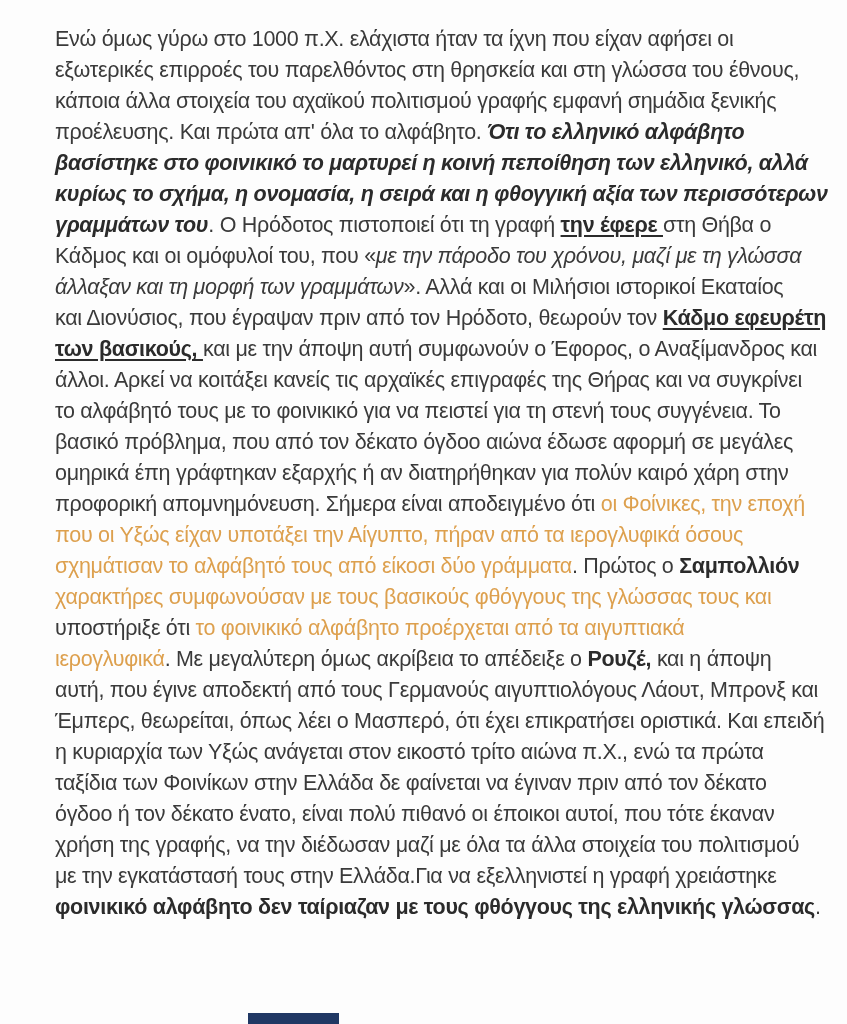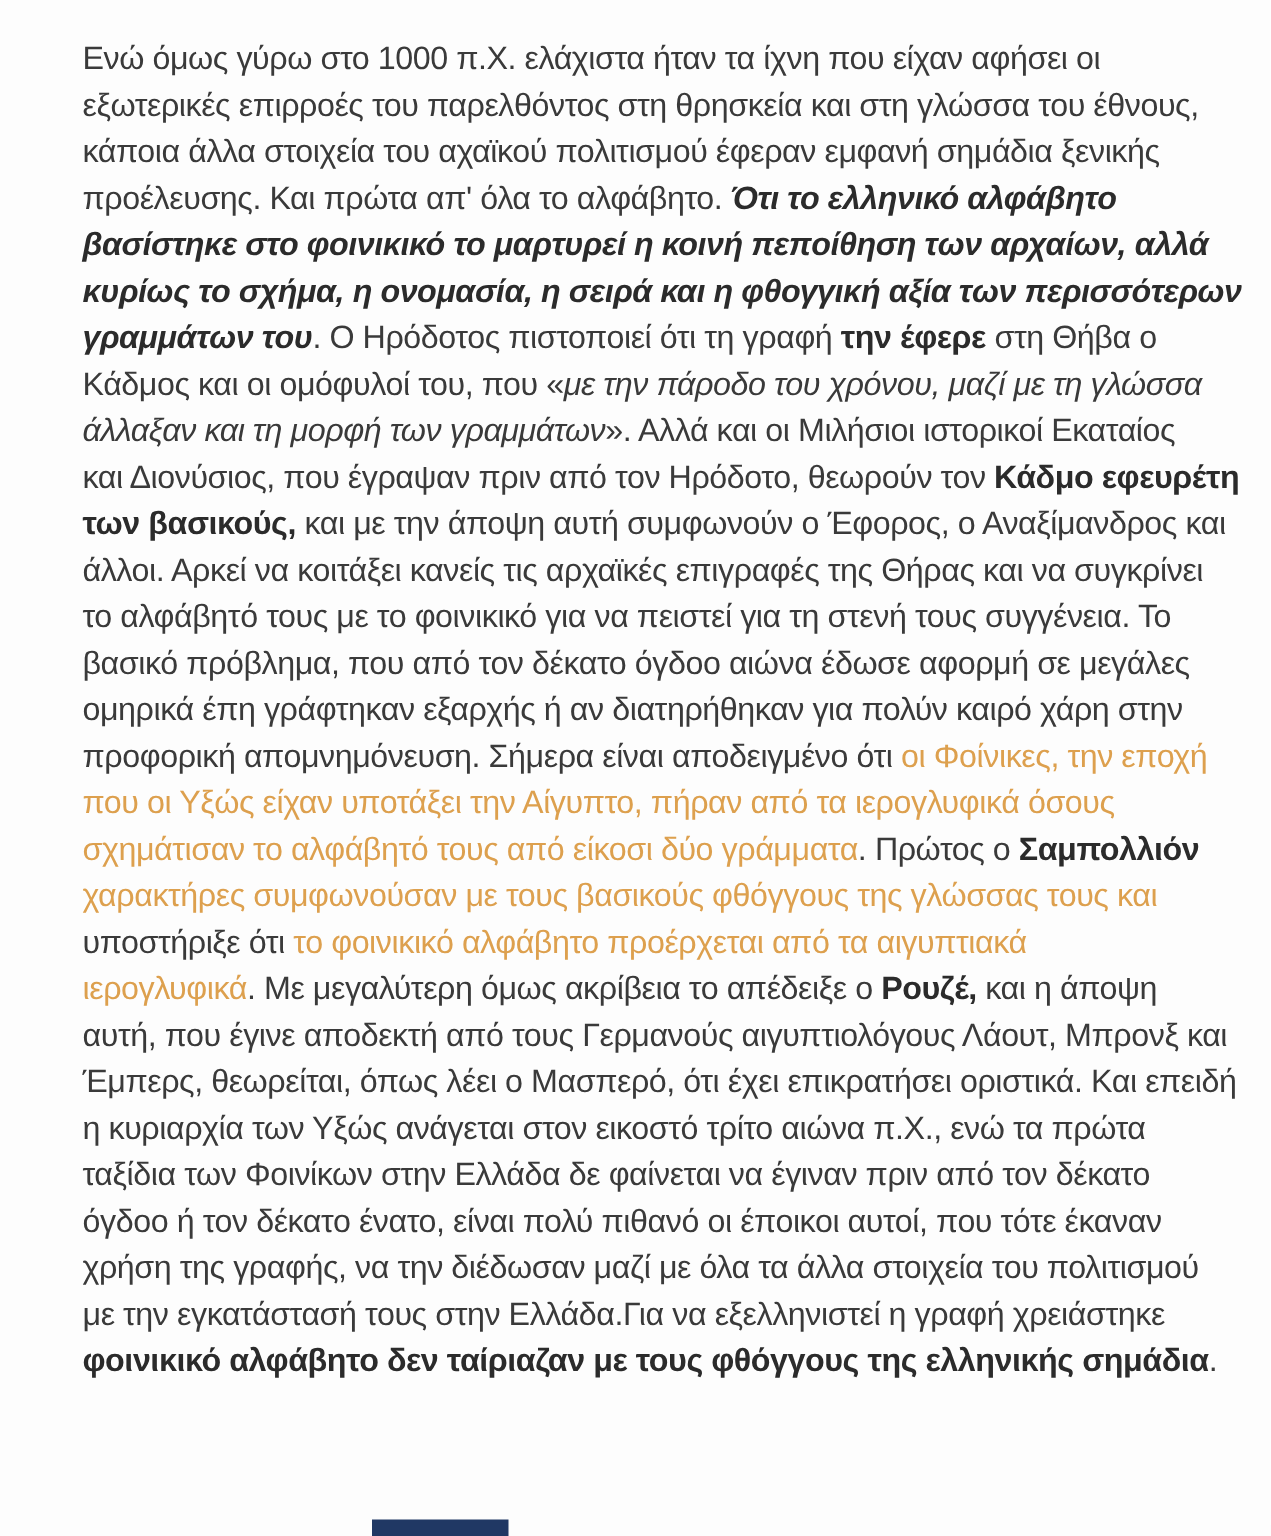--- a/index.html
+++ b/index.html
@@ -29,43 +29,44 @@
     letter-spacing: -0.3px;
   }
   
   .s-n  { }
   .s-i  { font-style: italic; }
   .s-b  { font-weight: bold; color: var(--bold-color, #2e2e2e); }
   .s-bi { font-weight: bold; font-style: italic; color: var(--bold-color, #2e2e2e); }
   .s-bu {
     font-weight: bold;
     color: var(--bold-color, #2e2e2e);
+    text-decoration: underline;
     text-decoration-thickness: 2px;
     text-underline-offset: 3px;
   }
   .s-o  { color: var(--accent-orange, #dda04e); }
   .artifact-bar {
     position: absolute;
     left: 248px;
     top: 1013px;
     width: 91px;
     height: 11px;
     background: var(--artifact-navy, #203864);
   }
 </style>
 </head>
 <body>
 
 <div class="page">
   <div class="text-block">
       <div class="line"><span class="s-n">Ενώ όμως γύρω στο 1000 π.Χ. ελάχιστα ήταν τα ίχνη που είχαν αφήσει οι</span></div>
       <div class="line"><span class="s-n">εξωτερικές επιρροές του παρελθόντος στη θρησκεία και στη γλώσσα του έθνους,</span></div>
-      <div class="line"><span class="s-n">κάποια άλλα στοιχεία του αχαϊκού πολιτισμού έφεραν εμφανή σημάδια ξενικής</span></div>
+      <div class="line"><span class="s-n">κάποια άλλα στοιχεία του αχαϊκού πολιτισμού γραφής εμφανή σημάδια ξενικής</span></div>
       <div class="line"><span class="s-n">προέλευσης. Και πρώτα απ' όλα το αλφάβητο. </span><span class="s-bi">Ότι το ελληνικό αλφάβητο</span></div>
-      <div class="line"><span class="s-bi">βασίστηκε στο φοινικικό το μαρτυρεί η κοινή πεποίθηση των αρχαίων, αλλά</span></div>
+      <div class="line"><span class="s-bi">βασίστηκε στο φοινικικό το μαρτυρεί η κοινή πεποίθηση των ελληνικό, αλλά</span></div>
       <div class="line"><span class="s-bi">κυρίως το σχήμα, η ονομασία, η σειρά και η φθογγική αξία των περισσότερων</span></div>
       <div class="line"><span class="s-bi">γραμμάτων του</span><span class="s-n">. Ο Ηρόδοτος πιστοποιεί ότι τη γραφή </span><span class="s-bu">την έφερε </span><span class="s-n">στη Θήβα ο</span></div>
       <div class="line"><span class="s-n">Κάδμος και οι ομόφυλοί του, που «</span><span class="s-i">με την πάροδο του χρόνου, μαζί με τη γλώσσα</span></div>
       <div class="line"><span class="s-i">άλλαξαν και τη μορφή των γραμμάτων</span><span class="s-n">». Αλλά και οι Μιλήσιοι ιστορικοί Εκαταίος</span></div>
       <div class="line"><span class="s-n">και Διονύσιος, που έγραψαν πριν από τον Ηρόδοτο, θεωρούν τον </span><span class="s-bu">Κάδμο εφευρέτη</span></div>
       <div class="line"><span class="s-bu">των βασικούς, </span><span class="s-n">και με την άποψη αυτή συμφωνούν ο Έφορος, ο Αναξίμανδρος και</span></div>
       <div class="line"><span class="s-n">άλλοι. Αρκεί να κοιτάξει κανείς τις αρχαϊκές επιγραφές της Θήρας και να συγκρίνει</span></div>
       <div class="line"><span class="s-n">το αλφάβητό τους με το φοινικικό για να πειστεί για τη στενή τους συγγένεια. Το</span></div>
       <div class="line"><span class="s-n">βασικό πρόβλημα, που από τον δέκατο όγδοο αιώνα έδωσε αφορμή σε μεγάλες</span></div>
       <div class="line"><span class="s-n">ομηρικά έπη γράφτηκαν εξαρχής ή αν διατηρήθηκαν για πολύν καιρό χάρη στην</span></div>
@@ -75,16 +76,16 @@
       <div class="line"><span class="s-o">χαρακτήρες συμφωνούσαν με τους βασικούς φθόγγους της γλώσσας τους και</span></div>
       <div class="line"><span class="s-n">υποστήριξε ότι </span><span class="s-o">το φοινικικό αλφάβητο προέρχεται από τα αιγυπτιακά</span></div>
       <div class="line"><span class="s-o">ιερογλυφικά</span><span class="s-n">. Με μεγαλύτερη όμως ακρίβεια το απέδειξε ο </span><span class="s-b">Ρουζέ,</span><span class="s-n"> και η άποψη</span></div>
       <div class="line"><span class="s-n">αυτή, που έγινε αποδεκτή από τους Γερμανούς αιγυπτιολόγους Λάουτ, Μπρονξ και</span></div>
       <div class="line"><span class="s-n">Έμπερς, θεωρείται, όπως λέει ο Μασπερό, ότι έχει επικρατήσει οριστικά. Και επειδή</span></div>
       <div class="line"><span class="s-n">η κυριαρχία των Υξώς ανάγεται στον εικοστό τρίτο αιώνα π.Χ., ενώ τα πρώτα</span></div>
       <div class="line"><span class="s-n">ταξίδια των Φοινίκων στην Ελλάδα δε φαίνεται να έγιναν πριν από τον δέκατο</span></div>
       <div class="line"><span class="s-n">όγδοο ή τον δέκατο ένατο, είναι πολύ πιθανό οι έποικοι αυτοί, που τότε έκαναν</span></div>
       <div class="line"><span class="s-n">χρήση της γραφής, να την διέδωσαν μαζί με όλα τα άλλα στοιχεία του πολιτισμού</span></div>
       <div class="line"><span class="s-n">με την εγκατάστασή τους στην Ελλάδα.Για να εξελληνιστεί η γραφή χρειάστηκε</span></div>
-      <div class="line"><span class="s-b">φοινικικό αλφάβητο δεν ταίριαζαν με τους φθόγγους της ελληνικής σημάδια</span><span class="s-n">.</span></div>
+      <div class="line"><span class="s-b">φοινικικό αλφάβητο δεν ταίριαζαν με τους φθόγγους της ελληνικής γλώσσας</span><span class="s-n">.</span></div>
     </div>
   <div class="artifact-bar"></div>
 </div>
 
 </body></html>

